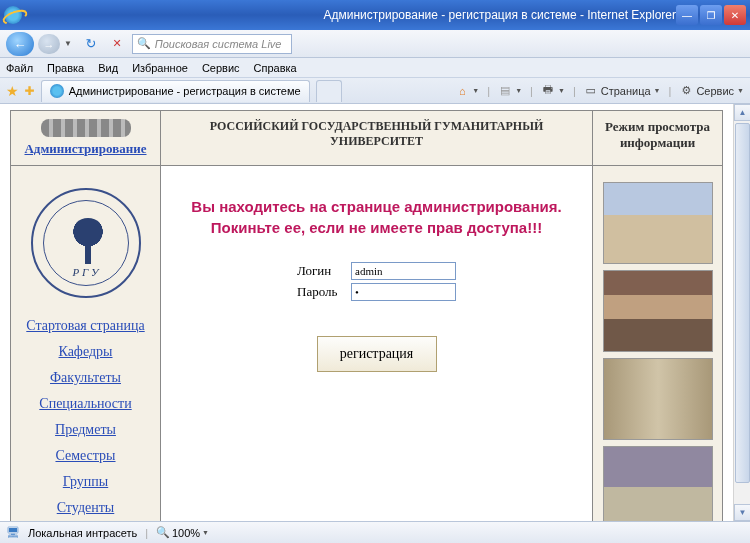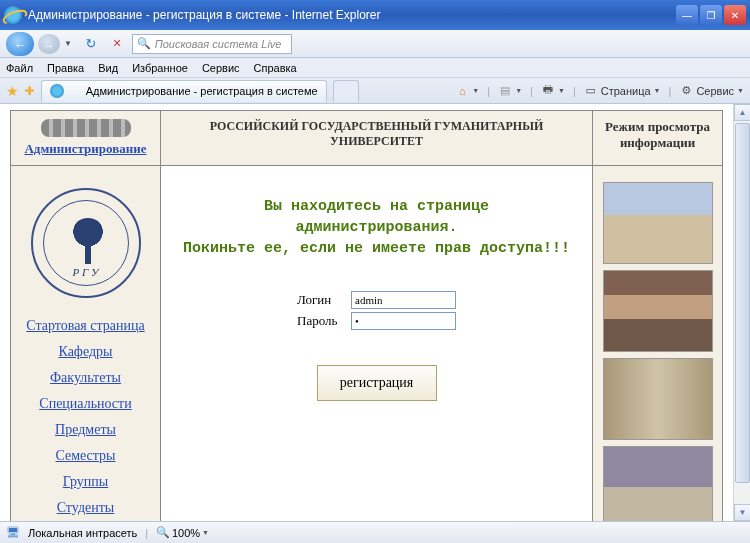--- a/index.html
+++ b/index.html
@@ -1,19 +1,19 @@
 <!DOCTYPE html>
 <html><head>
 <meta charset="utf-8">
 <style>
 * { box-sizing: border-box; margin: 0; padding: 0; }
 body { font-family: Tahoma, Arial, sans-serif; font-size: 11px; background: #fff; width: 750px; height: 543px; overflow: hidden; position: relative; }
 
 
-.ie-titlebar { height: 30px; background: linear-gradient(to bottom, #3b77d6 0%, #2a5db8 50%, #3b77d6 100%); display: flex; align-items: center; padding: 0 4px; color: #fff; font-size: 12px; }
+.ie-titlebar { height: 30px; background: linear-gradient(to bottom, #3b77d6 0%, #2a5db8 50%, #3b77d6 100%); display: flex; align-items: center; padding: 0 4px; color: #fff; font-size: 12px; text-align: right; }
 .ie-titlebar .ie-logo { width: 18px; height: 18px; margin-right: 6px; background: radial-gradient(circle, #5ac0f0 40%, #1a6bb8 100%); border-radius: 50%; position: relative; }
 .ie-titlebar .ie-logo::after { content: ""; position: absolute; top: 5px; left: -2px; width: 22px; height: 8px; border: 2px solid #f8c23a; border-radius: 50%; transform: rotate(-20deg); border-bottom-color: transparent; }
 .ie-title { flex: 1; }
 .win-btns { display: flex; gap: 2px; }
 .win-btn { width: 22px; height: 20px; border-radius: 3px; display: flex; align-items: center; justify-content: center; font-size: 10px; color: #fff; }
 .win-min { background: linear-gradient(#6d9ef0,#3a6fcf); }
 .win-max { background: linear-gradient(#6d9ef0,#3a6fcf); }
 .win-close { background: linear-gradient(#f0806d,#cf3a3a); }
 
 .ie-nav { height: 28px; background: linear-gradient(#f5f7fb,#e2e8f2); display: flex; align-items: center; padding: 0 6px; gap: 4px; border-bottom: 1px solid #b9c6da; }
@@ -26,21 +26,21 @@
 .refresh { color: #2a7bd4; font-size: 13px; }
 .stop { color: #cf3a3a; font-size: 11px; }
 .search-box { width: 160px; background: #fff; border: 1px solid #9fb4d4; height: 20px; display: flex; align-items: center; padding: 0 4px; color: #888; font-style: italic; gap: 4px; }
 .search-ico { color: #555; font-style: normal; font-size: 11px; }
 
 .ie-menu { height: 20px; background: #e9eef6; border-bottom: 1px solid #c8d3e4; display: flex; align-items: center; padding: 0 6px; gap: 14px; font-size: 11px; color: #000; }
 
 .ie-tabs { height: 26px; background: linear-gradient(#e9eef6,#dde5f1); border-bottom: 1px solid #b9c6da; display: flex; align-items: center; padding: 0 6px; gap: 6px; }
 .fav-star { color: #f0b030; font-size: 14px; }
 .add-fav { color: #f0b030; font-size: 12px; }
-.tab { background: linear-gradient(#fbfdff,#e6ecf5); border: 1px solid #b9c6da; border-bottom: none; border-radius: 3px 3px 0 0; height: 22px; display: flex; align-items: center; padding: 0 8px; gap: 22px; font-size: 11px; min-width: 220px; }
+.tab { background: linear-gradient(#fbfdff,#e6ecf5); border: 1px solid #b9c6da; border-bottom: none; border-radius: 3px 3px 0 0; height: 22px; display: flex; align-items: center; padding: 0 8px; gap: 5px; font-size: 11px; min-width: 220px; }
 .tab-ico { width: 14px; height: 14px; background: radial-gradient(circle,#5ac0f0 40%,#1a6bb8 100%); border-radius: 50%; }
 .new-tab { width: 26px; height: 22px; background: #e6ecf5; border: 1px solid #b9c6da; border-bottom: none; border-radius: 3px 3px 0 0; }
 .ie-tools { margin-left: auto; display: flex; align-items: center; gap: 8px; font-size: 11px; color: #333; }
 .tool-sep { color: #aaa; }
 .tool-item { display: flex; align-items: center; gap: 3px; }
 .ico16 { width: 14px; height: 14px; display: inline-flex; align-items: center; justify-content: center; font-size: 11px; }
 .home-ico { color: #e08030; }
 .print-ico { color: #555; }
 .page-ico { color: #555; }
 .gear-ico { color: #555; }
@@ -77,21 +77,21 @@
 .body-right { width: 130px; background: #f4f0e6; padding: 10px 6px; text-align: center; }
 
 .seal { width: 110px; height: 110px; margin: 10px auto 20px; border-radius: 50%; border: 2px solid #3a508a; position: relative; }
 .seal::before { content: ""; position: absolute; inset: 10px; border: 1px solid #3a508a; border-radius: 50%; }
 .seal-tree { position: absolute; top: 28px; left: 38px; width: 34px; height: 34px; background: radial-gradient(circle at 50% 40%, #2a4070 55%, transparent 56%); border-radius: 50%; }
 .seal-trunk { position: absolute; top: 56px; left: 52px; width: 6px; height: 18px; background: #2a4070; }
 .seal-txt { position: absolute; bottom: 18px; width: 100%; text-align: center; font-family: "Times New Roman", serif; font-size: 11px; font-style: italic; color: #2a4070; }
 
 .nav-link { display: block; color: #2a4db8; text-decoration: underline; font-family: "Times New Roman", serif; font-size: 14px; margin: 10px 0; }
 
-.mid-title { font-family: Liberation Mono, monospace; font-size: 15px; font-weight: bold; color: #4d7c0f; line-height: 1.4; margin-bottom: 32px; }
+.mid-title { font-family: Liberation Sans, sans-serif; font-size: 15px; font-weight: bold; color: #be185d; line-height: 1.4; margin-bottom: 24px; }
 .login-row { display: flex; justify-content: center; align-items: center; gap: 4px; margin: 3px 0; font-family: "Times New Roman", serif; font-size: 13px; }
 .login-row label { width: 50px; text-align: left; }
 .login-row input { width: 105px; height: 18px; border: 1px solid #7a9ac8; padding: 0 3px; font-size: 11px; font-family: Tahoma; }
 .reg-btn { margin-top: 32px; width: 120px; height: 36px; background: linear-gradient(#fdfdfb,#f0ead8); border: 1px solid #b0a070; font-family: "Times New Roman", serif; font-size: 14px; cursor: pointer; }
 
 .side-img { width: 110px; height: 82px; margin: 6px auto; border: 1px solid #999; }
 .img1 { background: linear-gradient(#b8c8e0 40%,#d0bfa0 40%); }
 .img2 { background: linear-gradient(#806050 30%,#c0a080 30% 60%,#705848 60%); }
 .img3 { background: linear-gradient(to right,#a89878,#d0c4a8,#a89878); }
 .img4 { background: linear-gradient(#9088a0 50%,#c0b8a0 50%); }

